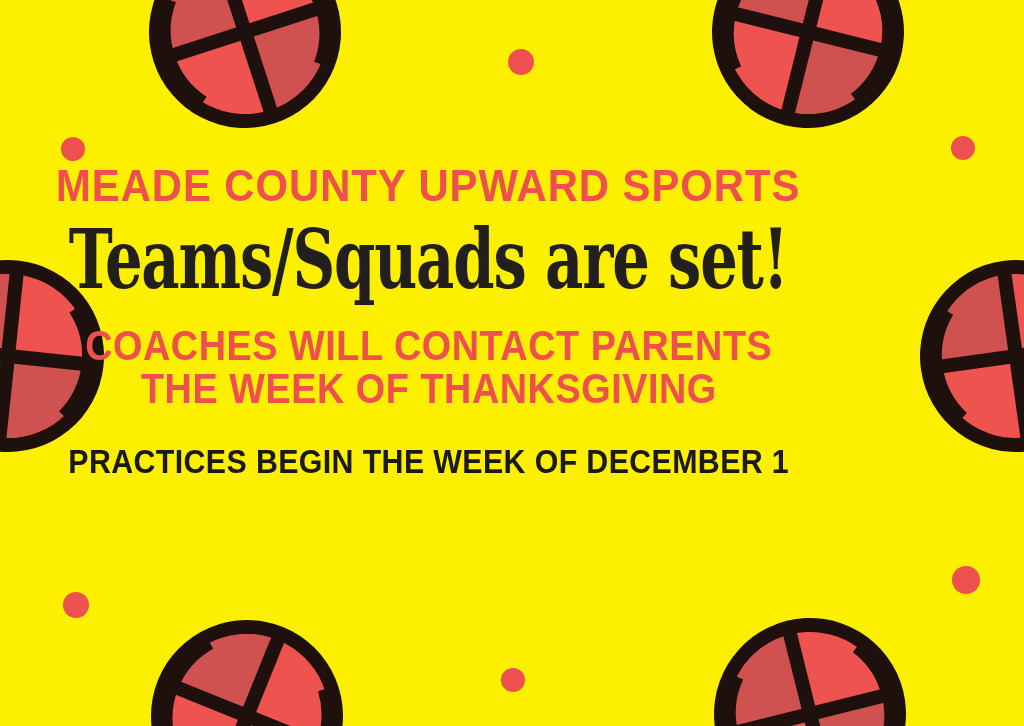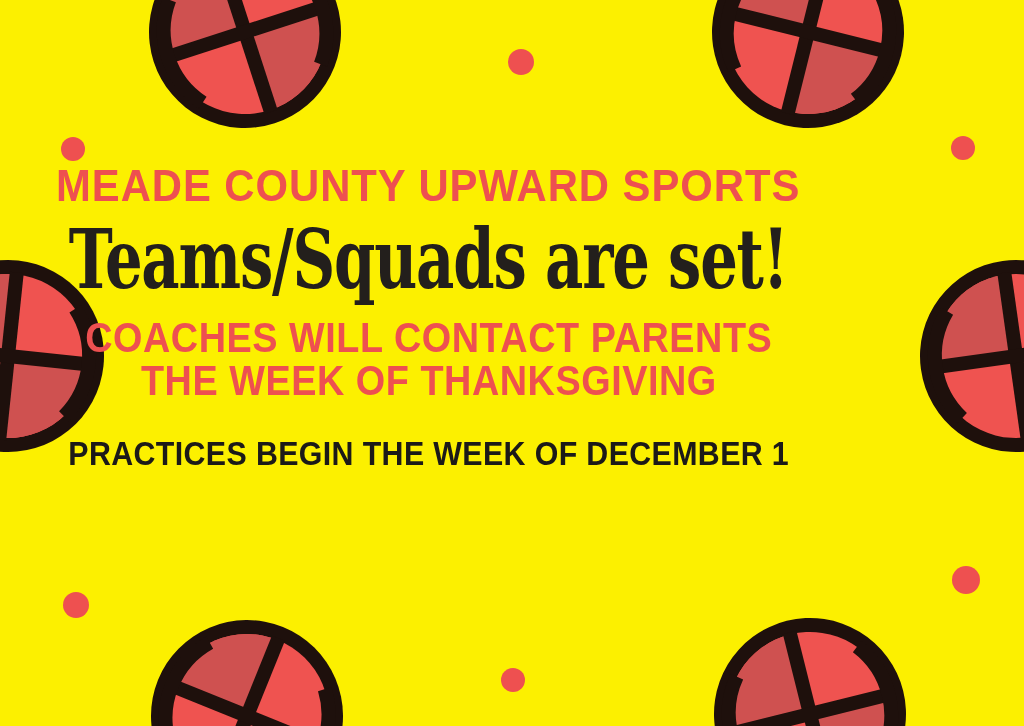--- a/index.html
+++ b/index.html
@@ -68,21 +68,21 @@
     font-size: 42px;
     line-height: 1.03;
     letter-spacing: 0.6px;
     color: #ee5050;
     text-align: center;
     white-space: nowrap;
     transform: scaleX(0.90);
     transform-origin: center center;
   }
   .sub-block {
-    margin-top: 20px;
+    margin-top: 28px;
     display: flex;
     flex-direction: column;
     align-items: center;
   }
   .line-footnote {
     margin-top: 34px;
     font-family: "Liberation Sans Narrow", "Liberation Sans", sans-serif;
     font-weight: bold;
     font-size: 33px;
     line-height: 1;

